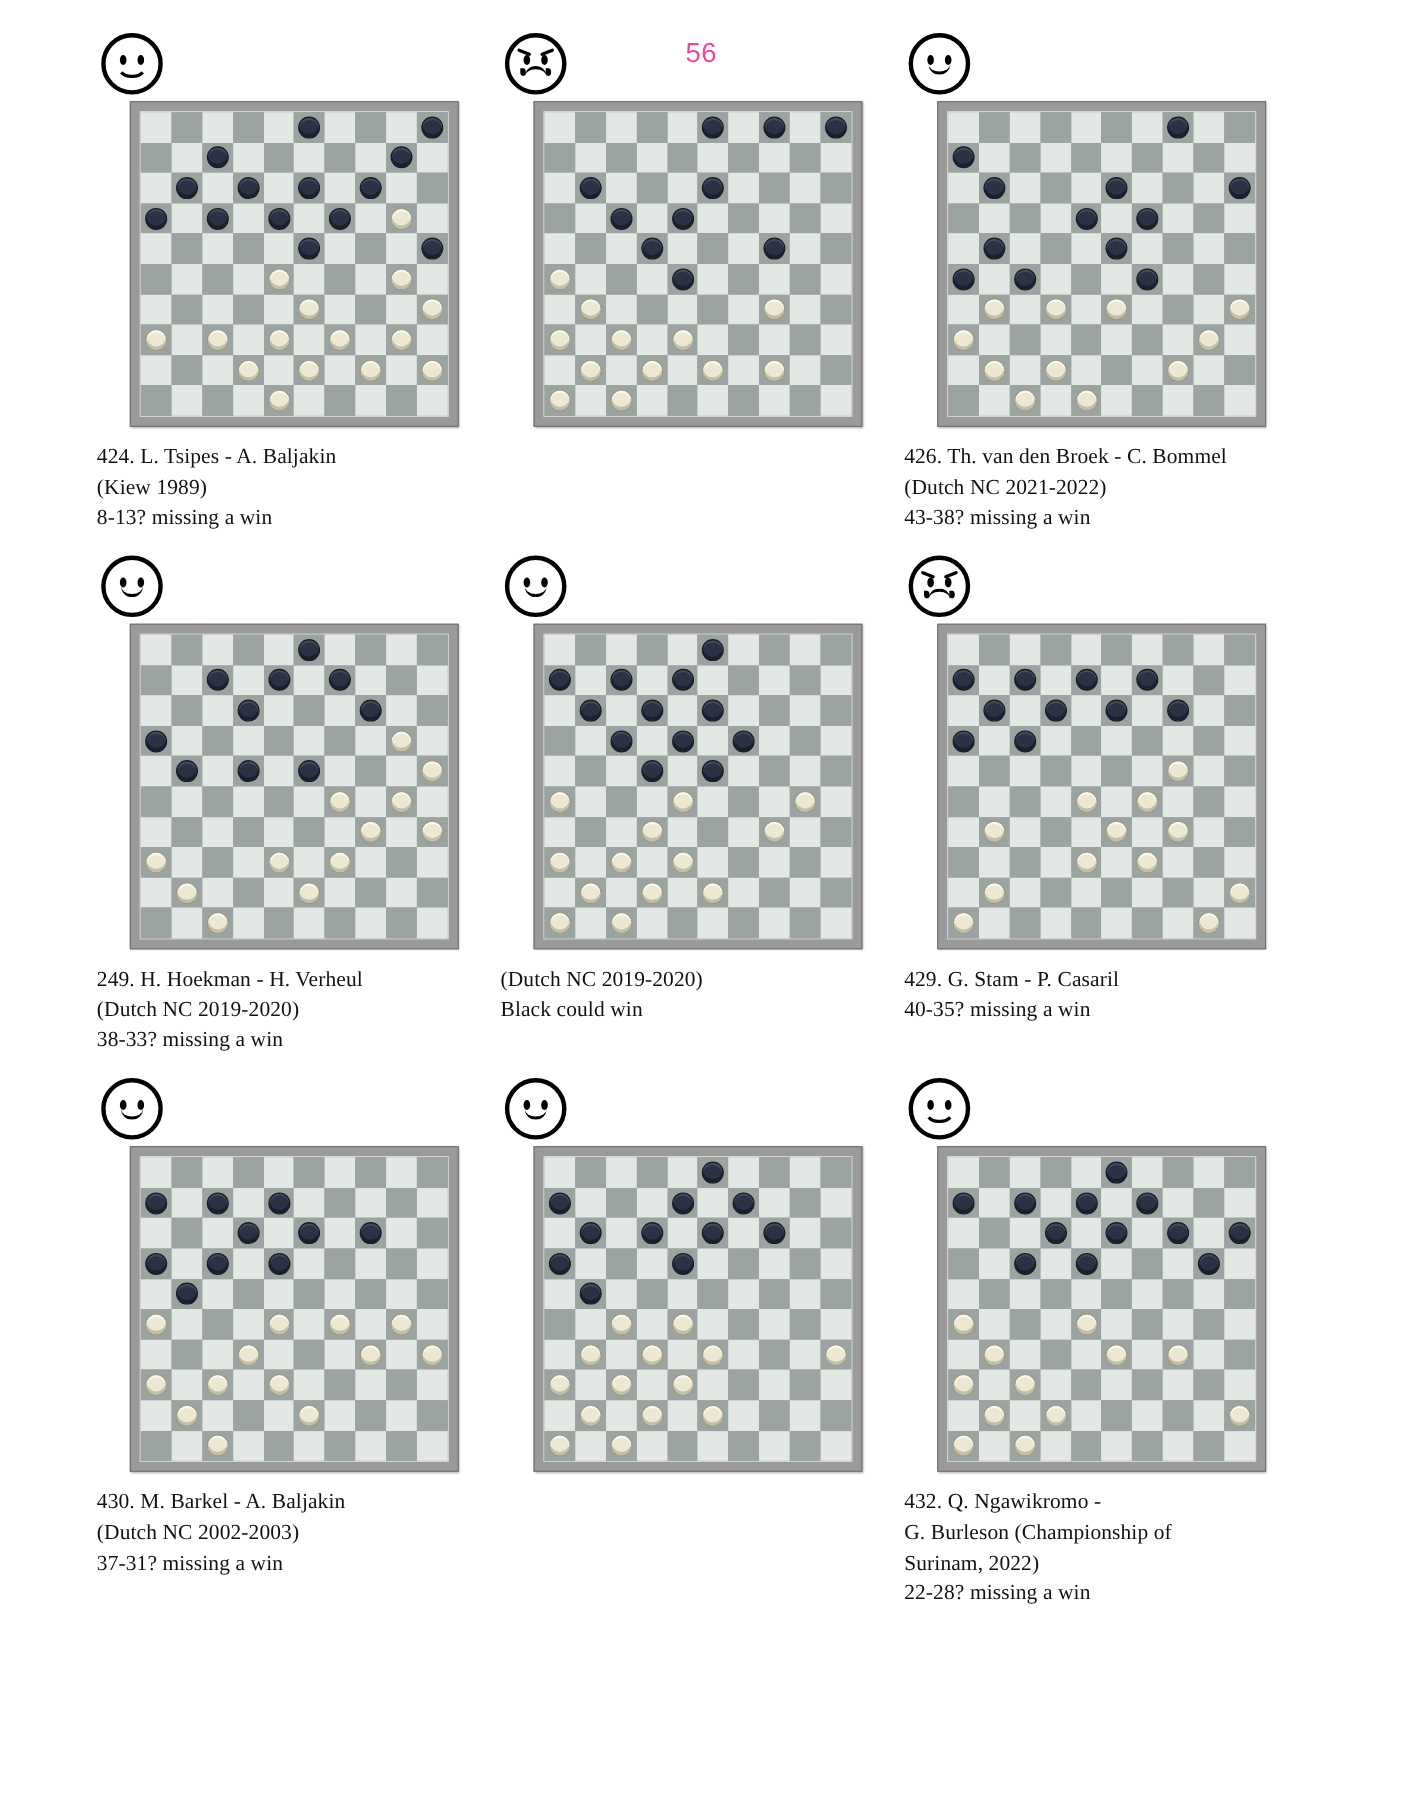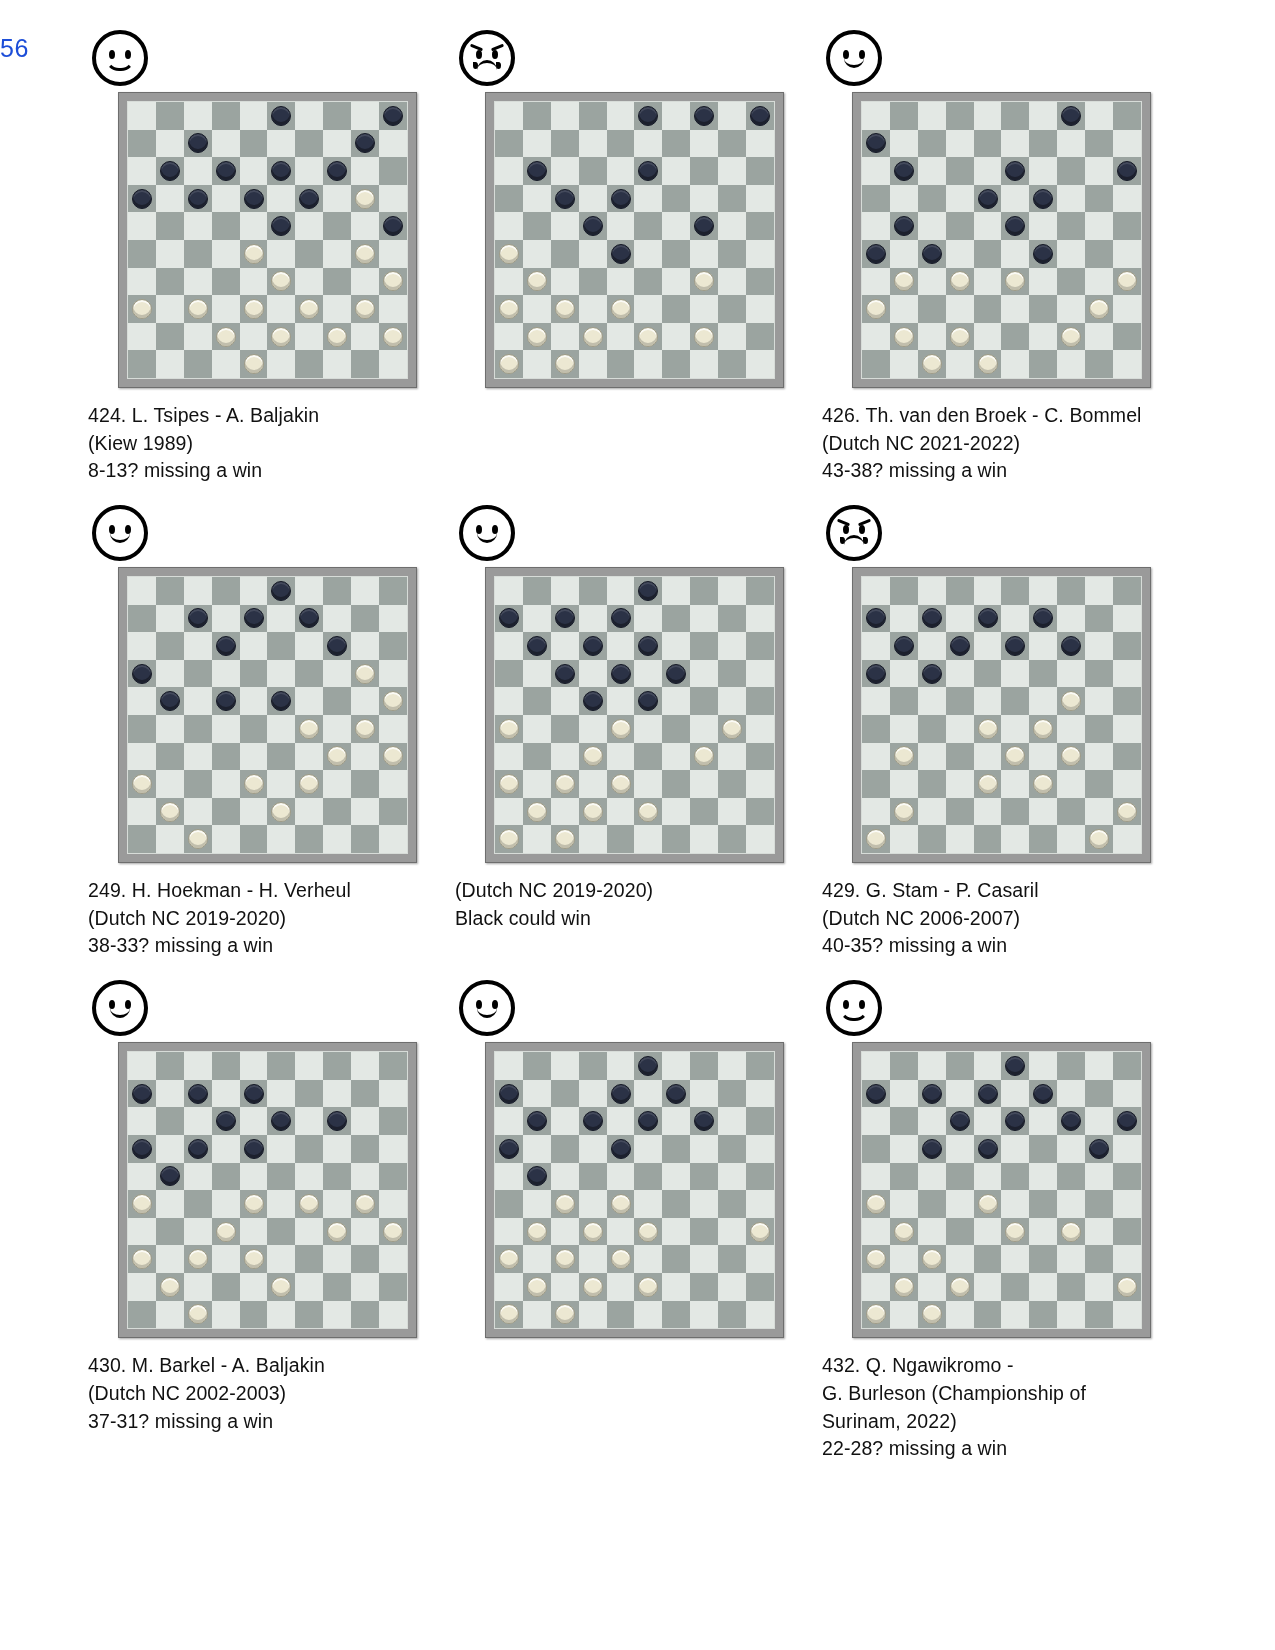--- a/index.html
+++ b/index.html
@@ -19,34 +19,35 @@
     width: 1275px;
     height: 1650px;
     box-sizing: border-box;
     padding: 0;
   }
   .page-number {
     position: absolute;
     top: 34px;
     left: 0;
     width: 1275px;
-    text-align: left;
+    text-align: center;
     font-size: 25px;
     letter-spacing: 0.5px;
-    color: #1d4ed8;
+    color: #ec4899;
   }
   .grid {
     position: absolute;
     top: 30px;
     left: 88px;
     width: 1100px;
     display: grid;
     grid-template-columns: repeat(3, 345px);
     column-gap: 22px;
     row-gap: 20px;
+    font-family: Liberation Serif, serif;
   }
   .cell {
     position: relative;
   }
   .face {
     width: 56px;
     height: 56px;
     border-radius: 50%;
     border: 4px solid #000;
     background: #fff;
@@ -1148,21 +1149,20 @@
             <div class="sq dark"></div>
             <div class="sq light"></div>
             <div class="sq dark">
               <div class="piece w"></div>
             </div>
             <div class="sq light"></div>
           </div>
         </div>
         <div class="caption">
           <div>429. G. Stam - P. Casaril</div>
-          <div>(Dutch NC 2006-2007)</div>
           <div>40-35? missing a win</div>
         </div>
       </div>
       <div class="cell">
         <div class="face neutral-happy">
           <span class="eye l"></span>
           <span class="eye r"></span>
           <span class="mouth"></span>
         </div>
         <div class="board-wrap">

